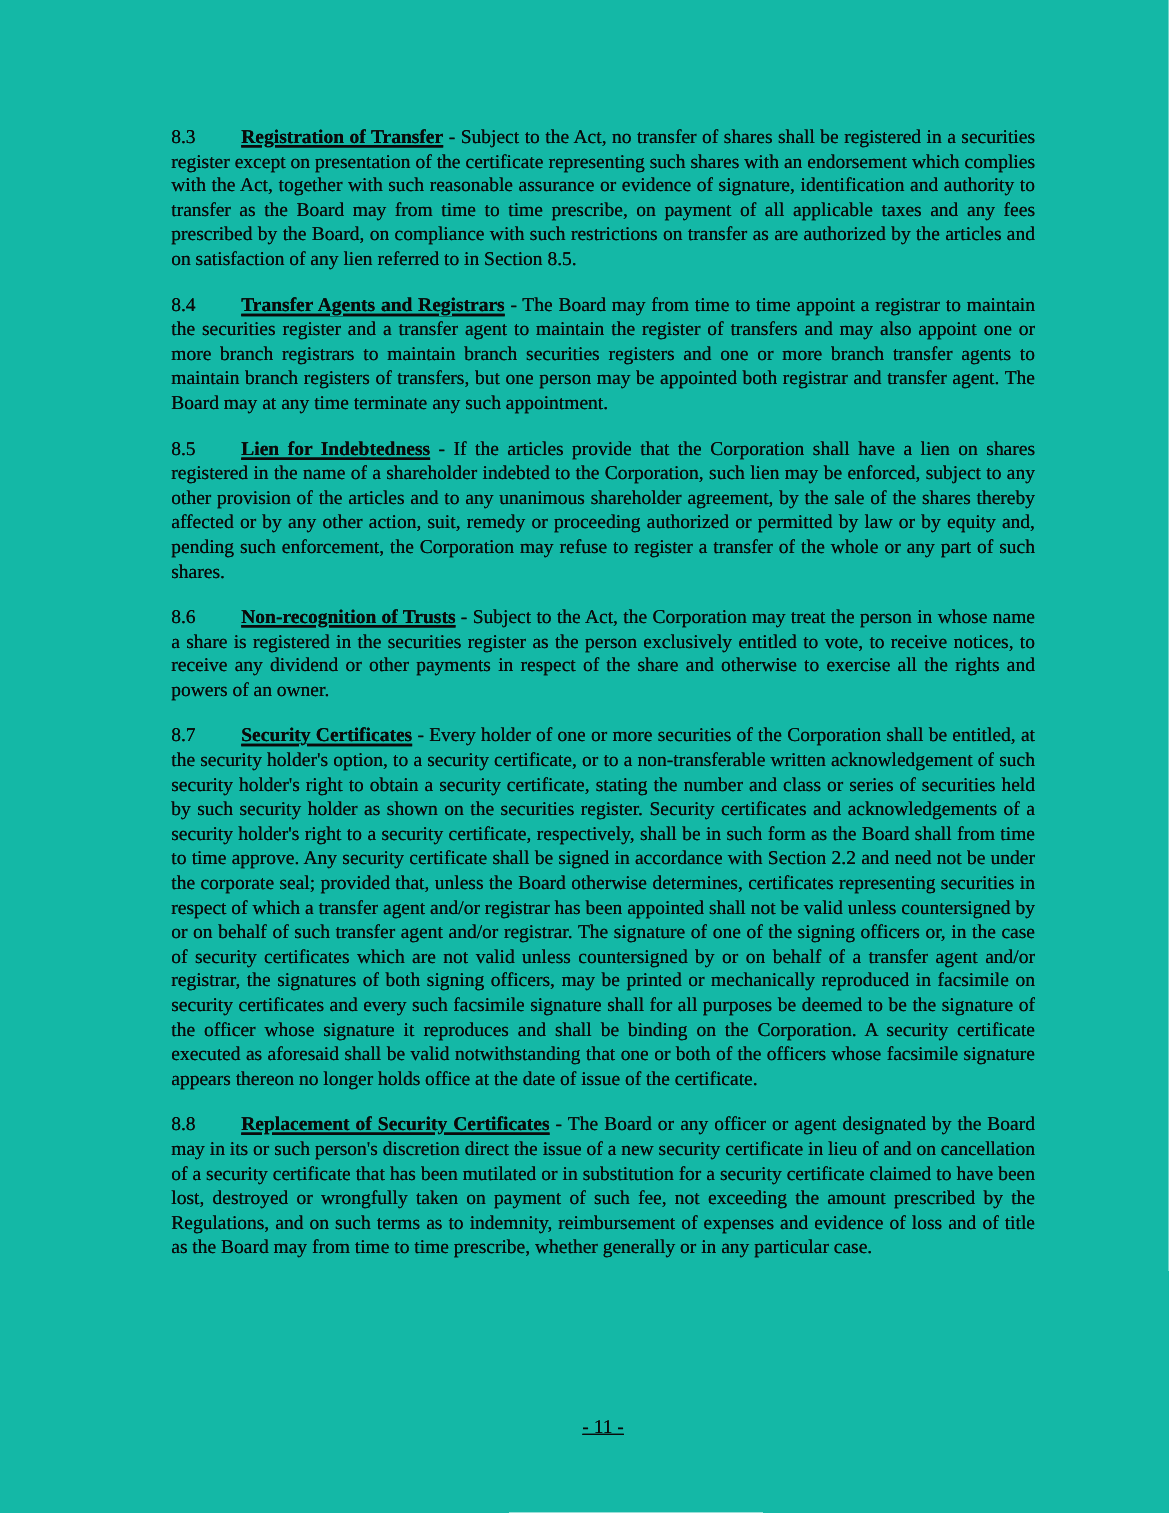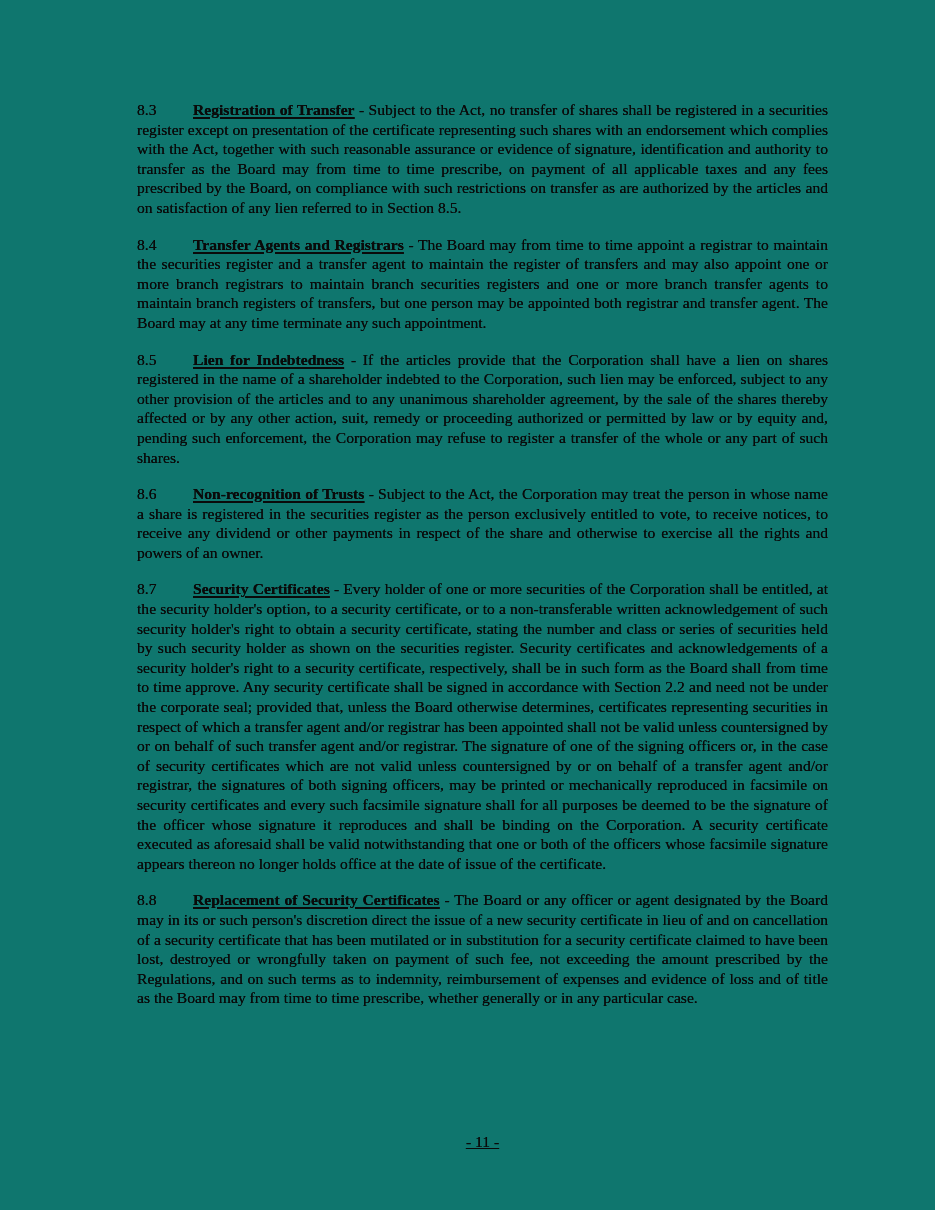--- a/index.html
+++ b/index.html
@@ -4,21 +4,21 @@
 <style>
   html, body {
     margin: 0;
     padding: 0;
     background: #ffffff;
   }
   .page {
     position: relative;
     width: 935px;
     height: 1210px;
-    background: #0f766e;
+    background: #14b8a6;
     color: #0a0a0a;
     font-family: "Liberation Serif", "DejaVu Serif", serif;
     overflow: hidden;
   }
   .text-block {
     position: absolute;
     left: 137px;
     top: 100px;
     width: 691px;
   }

